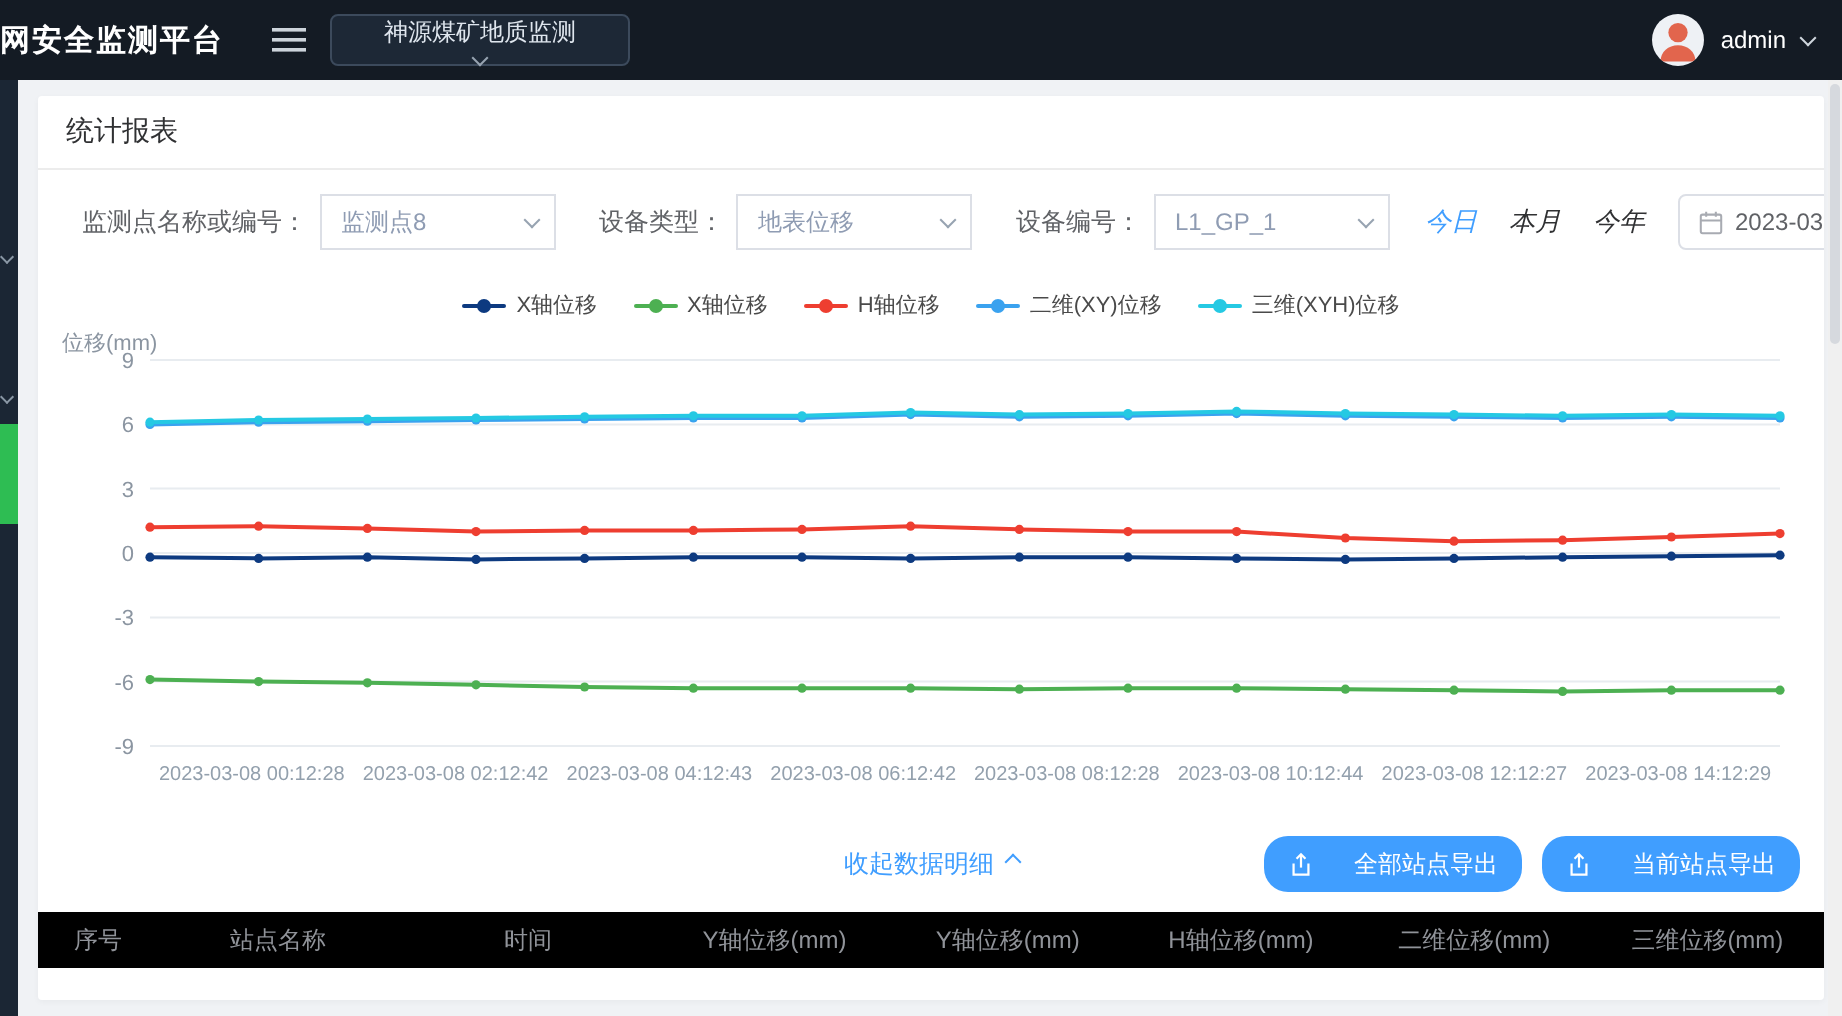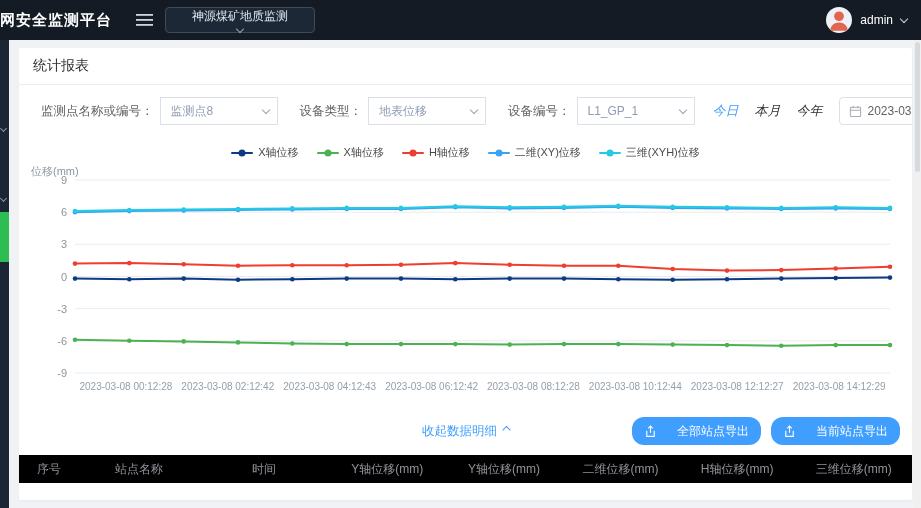--- a/index.html
+++ b/index.html
@@ -313,22 +313,22 @@
       </div>
     </div>
 
     <div class="table">
       <div class="thead">
         <div>序号</div>
         <div>站点名称</div>
         <div>时间</div>
         <div>Y轴位移(mm)</div>
         <div>Y轴位移(mm)</div>
+        <div>H轴位移(mm)</div>
         <div>二维位移(mm)</div>
-        <div>H轴位移(mm)</div>
         <div>三维位移(mm)</div>
       </div>
       <div class="empty">暂无数据</div>
     </div>
   </section>
 </main>
 
 <div class="scrollbar">
   <div class="thumb"></div>
 </div>

